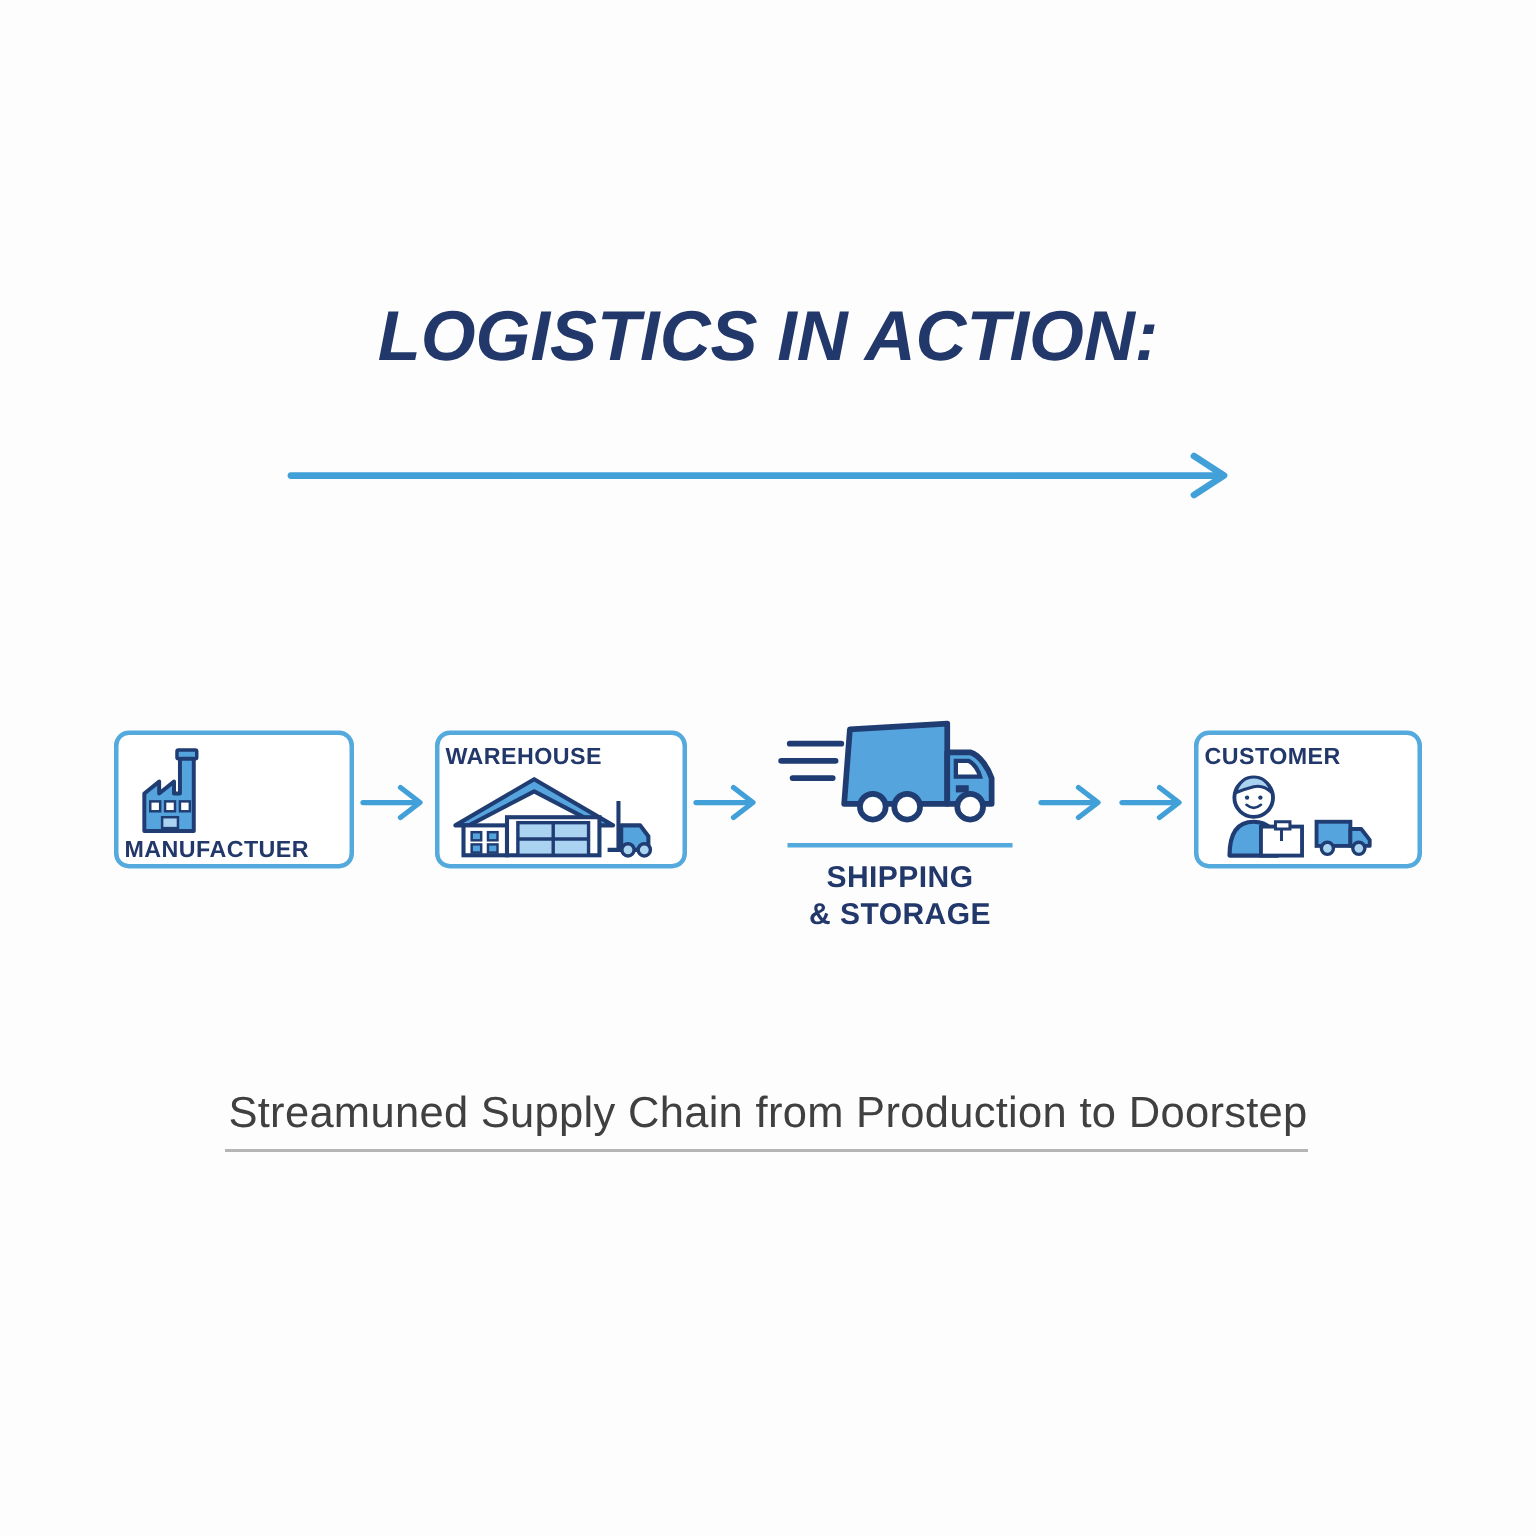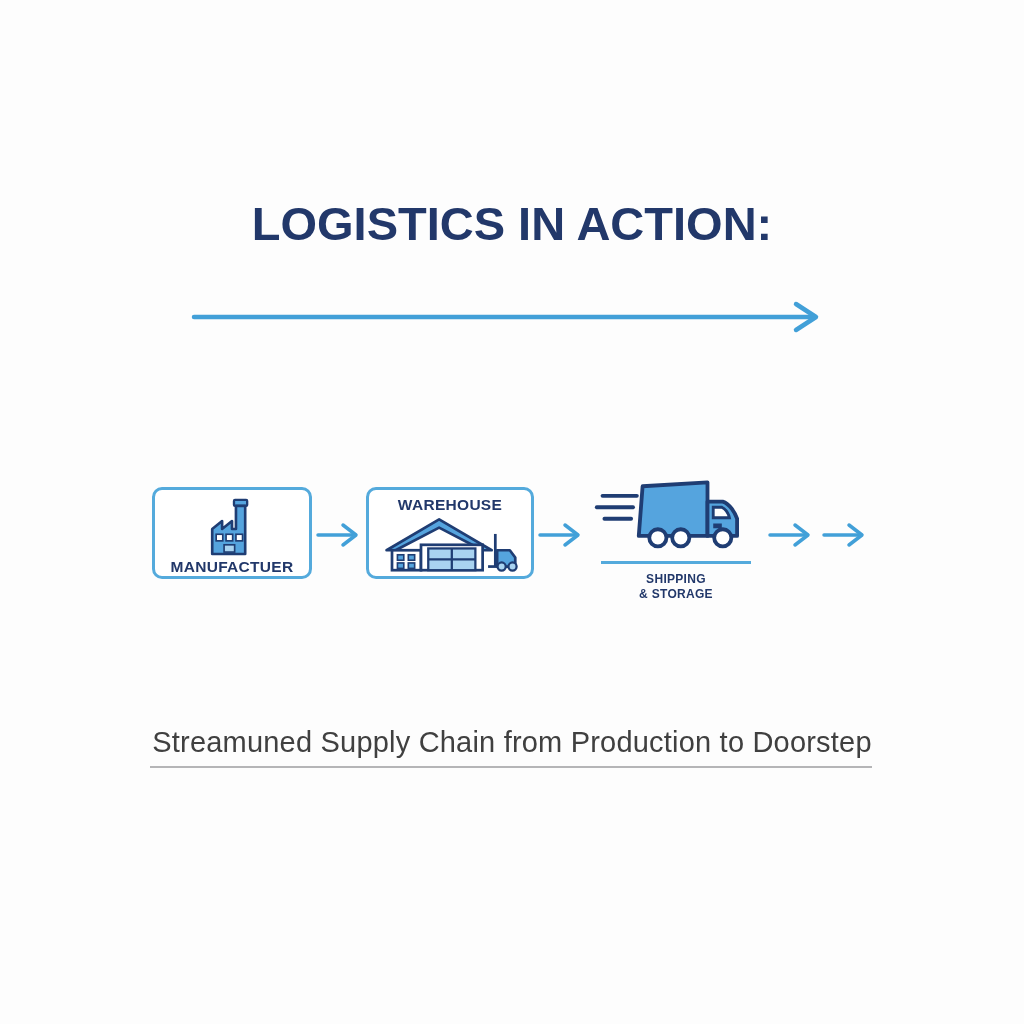--- a/index.html
+++ b/index.html
@@ -2,42 +2,42 @@
 <html><head>
 <meta charset="utf-8">
 <style>
   * { margin: 0; padding: 0; box-sizing: border-box; }
   html, body { width: 1024px; height: 1024px; background: #fdfdfd; }
   body { font-family: "Liberation Sans", sans-serif; position: relative; overflow: hidden; }
 
   .page { position: absolute; inset: 0; background: #fdfdfd; }
 
   
-  .title-block { position: absolute; top: 200px; left: 0; width: 100%; text-align: center; color: #22386a; }
+  .title-block { position: absolute; top: 200px; left: 0; width: 100%; text-align: center; color: #22386a; font-style: italic; }
   .title-line1 { font-size: 47px; font-weight: bold; letter-spacing: 0px; line-height: 1.0; }
   .title-line2 { font-size: 39px; font-weight: bold; letter-spacing: 0px; margin-top: 7px; }
   .title-arrow { position: absolute; top: 300px; left: 50%; transform: translateX(-50%); }
 
   
   .flow-row {
     position: absolute; top: 487px; left: 0; width: 100%;
     display: flex; justify-content: center; align-items: flex-start;
   }
   .stage-box {
     width: 160px; height: 92px; background: #ffffff;
     border: 3px solid #54aadc; border-radius: 10px;
-    display: flex; flex-direction: column; align-items: center; justify-content: space-between;
+    display: flex; flex-direction: column; align-items: flex-start; justify-content: space-between;
     padding: 6px 4px;
   }
   .stage-label { font-size: 15.5px; font-weight: bold; color: #22386a; letter-spacing: 0.3px; white-space: nowrap; }
   .connector { margin-top: 33px; padding: 0 4px; flex: 0 0 auto; }
   .stage-shipping { width: 176px; display: flex; flex-direction: column; align-items: center; margin-top: -16px; }
   .shipping-underline { width: 150px; height: 0; border-top: 3px solid #54aadc; margin-top: 2px; }
   .shipping-label { text-align: center; margin-top: 8px; line-height: 1.25; }
-  .shipping-label div { font-size: 12px; font-weight: bold; color: #22386a; letter-spacing: 0.3px; }
+  .shipping-label div { font-size: 20px; font-weight: bold; color: #22386a; letter-spacing: 0.3px; }
 
   .icon-wrap { display: flex; align-items: center; justify-content: center; flex: 1 1 auto; }
 
   
   .footer-subtitle {
     position: absolute; top: 726px; left: 0; width: 100%;
     text-align: center; font-size: 29px; color: #404040; letter-spacing: 0.2px;
   }
   .footer-underline {
     position: absolute; top: 766px; left: 150px; width: 722px; height: 0;
@@ -142,19 +142,39 @@
     </div>
 
 
     <div class="connector">
       <svg width="46" height="30" viewBox="0 0 46 30">
         <line x1="2" y1="15" x2="36" y2="15" stroke="#42a0d8" stroke-width="3.5" stroke-linecap="round"></line>
         <polyline points="27,5 40,15 27,25" fill="none" stroke="#42a0d8" stroke-width="3.5" stroke-linecap="round" stroke-linejoin="round"></polyline>
       </svg>
     </div>
 
+    <div class="stage-box" style="width:152px">
+      <div class="stage-label">CUSTOMER</div>
+      <div class="icon-wrap">
+        <svg width="122" height="58" viewBox="0 0 150 72">
+          <path d="M20,70 Q20,42 40,42 Q60,42 60,70 Z" fill="#55a4de" stroke="#1f3d73" stroke-width="3.5" stroke-linejoin="round"></path>
+          <circle cx="40" cy="22" r="16" fill="#ffffff" stroke="#1f3d73" stroke-width="3.2"></circle>
+          <path d="M25,18 Q29,5 40,5 Q51,5 55,18 Q48,11 40,13 Q32,15 25,18 Z" fill="#a9d3f0" stroke="#1f3d73" stroke-width="2.5" stroke-linejoin="round"></path>
+          <circle cx="34.5" cy="22" r="1.8" fill="#1f3d73"></circle>
+          <circle cx="45.5" cy="22" r="1.8" fill="#1f3d73"></circle>
+          <path d="M34,28 Q40,33 46,28" fill="none" stroke="#1f3d73" stroke-width="2.2" stroke-linecap="round"></path>
+          <rect x="46" y="46" width="34" height="24" fill="#ffffff" stroke="#1f3d73" stroke-width="3.2"></rect>
+          <rect x="58" y="42" width="12" height="6" fill="#ffffff" stroke="#1f3d73" stroke-width="2.5"></rect>
+          <line x1="63" y1="48" x2="63" y2="58" stroke="#1f3d73" stroke-width="2.5"></line>
+          <rect x="92" y="42" width="28" height="20" fill="#55a4de" stroke="#1f3d73" stroke-width="3.2"></rect>
+          <path d="M120,62 V48 h9 l7,9 v5 Z" fill="#55a4de" stroke="#1f3d73" stroke-width="3.2" stroke-linejoin="round"></path>
+          <circle cx="101" cy="64" r="5" fill="#a9d3f0" stroke="#1f3d73" stroke-width="2.8"></circle>
+          <circle cx="127" cy="64" r="5" fill="#a9d3f0" stroke="#1f3d73" stroke-width="2.8"></circle>
+        </svg>
+      </div>
+    </div>
 
   </div>
 
   <div class="footer-subtitle">Streamuned Supply Chain from Production to Doorstep</div>
   <div class="footer-underline"></div>
 
 </div>
 
 </body></html>

